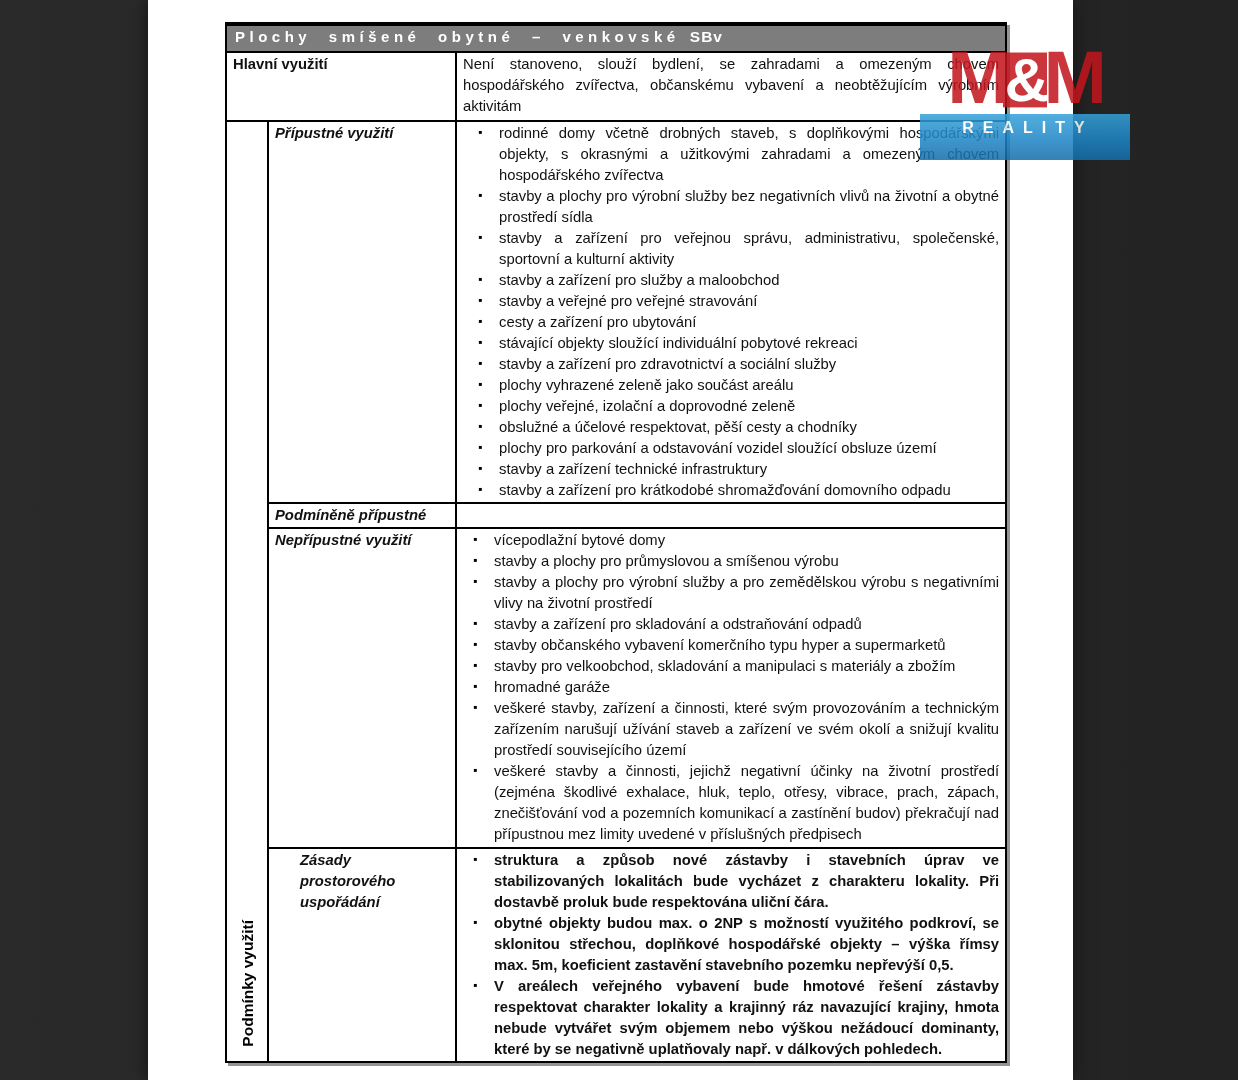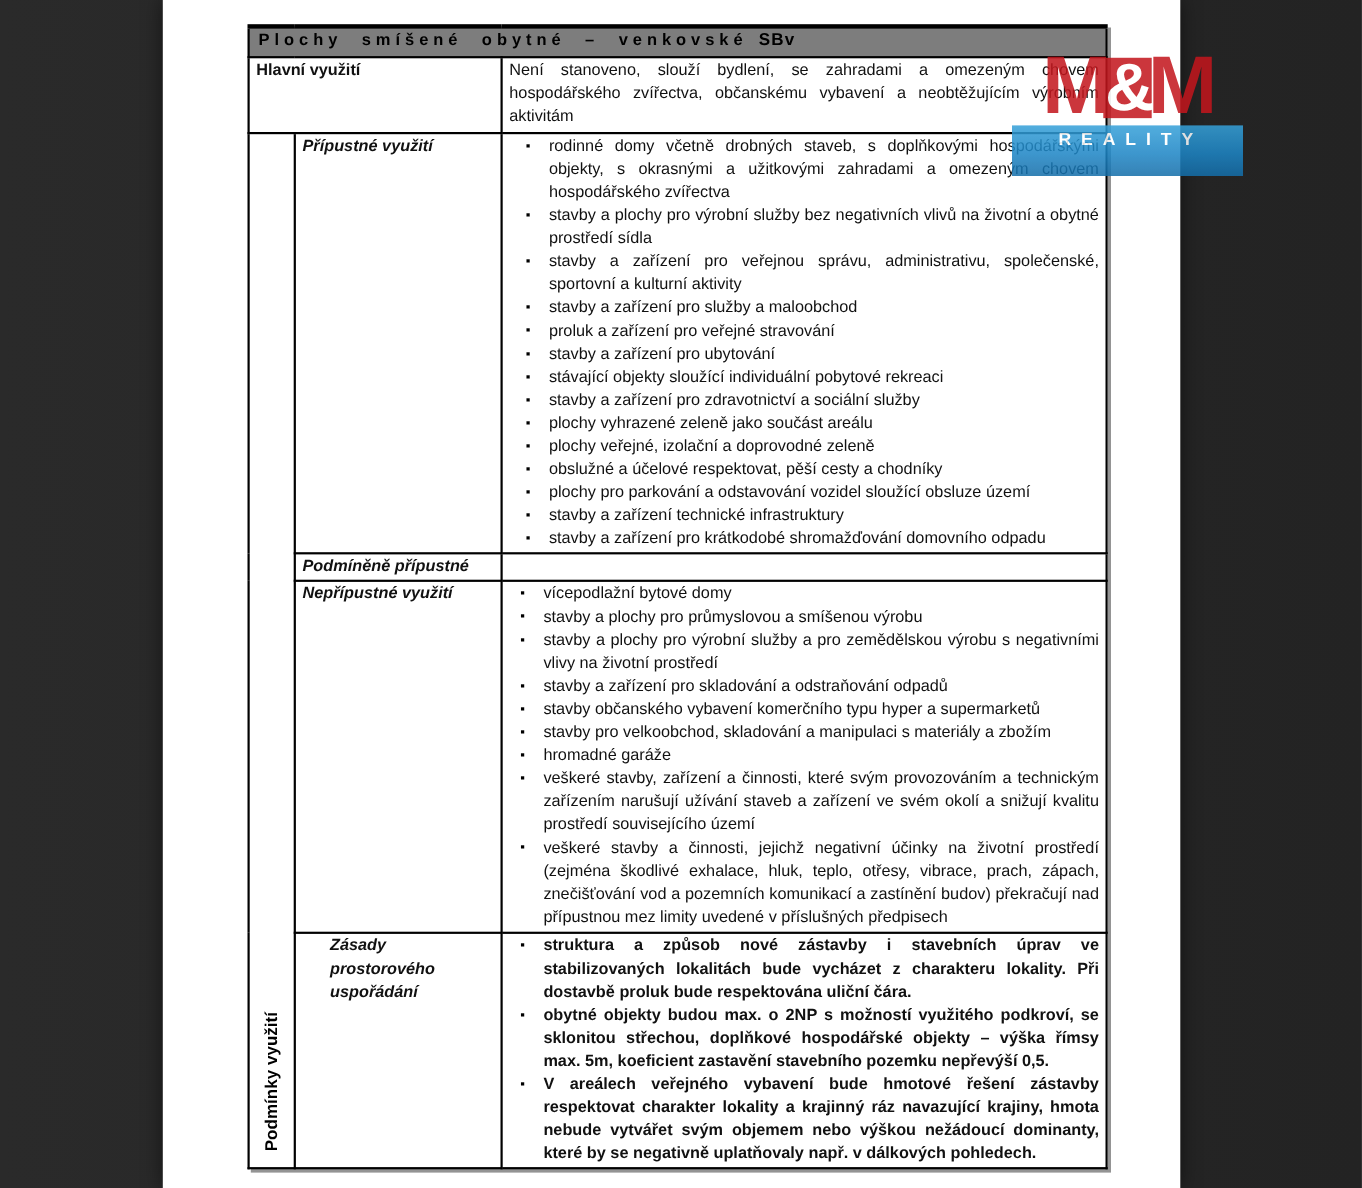--- a/index.html
+++ b/index.html
@@ -19,21 +19,21 @@
     border-collapse:collapse; table-layout:fixed;
     box-shadow:3px 3px 0 rgba(60,60,60,0.55);
   }
   table.doc td {
     border:2px solid #000;
     vertical-align:top;
     font-size:14.8px; line-height:21px; color:#111;
     padding:1px 6px;
   }
   tr.hdr td {
-    background:#7d7d7d; color:#000000;
+    background:#7d7d7d; color:#ffffff;
     border-top:4px solid #000;
     padding:2px 8px 3px 8px;
     font-weight:bold; font-size:15px;
     height:20px; line-height:18px;
   }
   .hdr-title { letter-spacing:4.5px; word-spacing:9px; }
   .hdr-code  { font-weight:900; letter-spacing:1px; margin-left:6px; font-size:15.5px; }
   td.lbl { font-weight:bold; padding-left:10px; padding-right:8px; }
   td.lbl.it { font-style:italic; }
   td.lbl.wrap { text-align:justify;padding-left:31px; }
@@ -113,22 +113,22 @@
         <td rowspan="4" class="side">
           <span class="vert">Podmínky využití</span>
         </td>
         <td class="lbl it">Přípustné využití</td>
         <td class="content">
           <ul class="blt">
                 <li>rodinné domy včetně drobných staveb, s doplňkovými hospodářskými objekty, s okrasnými a užitkovými zahradami a omezeným chovem hospodářského zvířectva</li>
                 <li>stavby a plochy pro výrobní služby bez negativních vlivů na životní a obytné prostředí sídla</li>
                 <li>stavby a zařízení pro veřejnou správu, administrativu, společenské, sportovní a kulturní aktivity</li>
                 <li>stavby a zařízení pro služby a maloobchod</li>
-                <li>proluk a zařízení pro veřejné stravování</li>
-                <li>stavby a zařízení pro ubytování</li>
+                <li>stavby a veřejné pro veřejné stravování</li>
+                <li>cesty a zařízení pro ubytování</li>
                 <li>stávající objekty sloužící individuální pobytové rekreaci</li>
                 <li>stavby a zařízení pro zdravotnictví a sociální služby</li>
                 <li>plochy vyhrazené zeleně jako součást areálu</li>
                 <li>plochy veřejné, izolační a doprovodné zeleně</li>
                 <li>obslužné a účelové respektovat, pěší cesty a chodníky</li>
                 <li>plochy pro parkování a odstavování vozidel sloužící obsluze území</li>
                 <li>stavby a zařízení technické infrastruktury</li>
                 <li>stavby a zařízení pro krátkodobé shromažďování domovního odpadu</li>
               </ul>
         </td>

